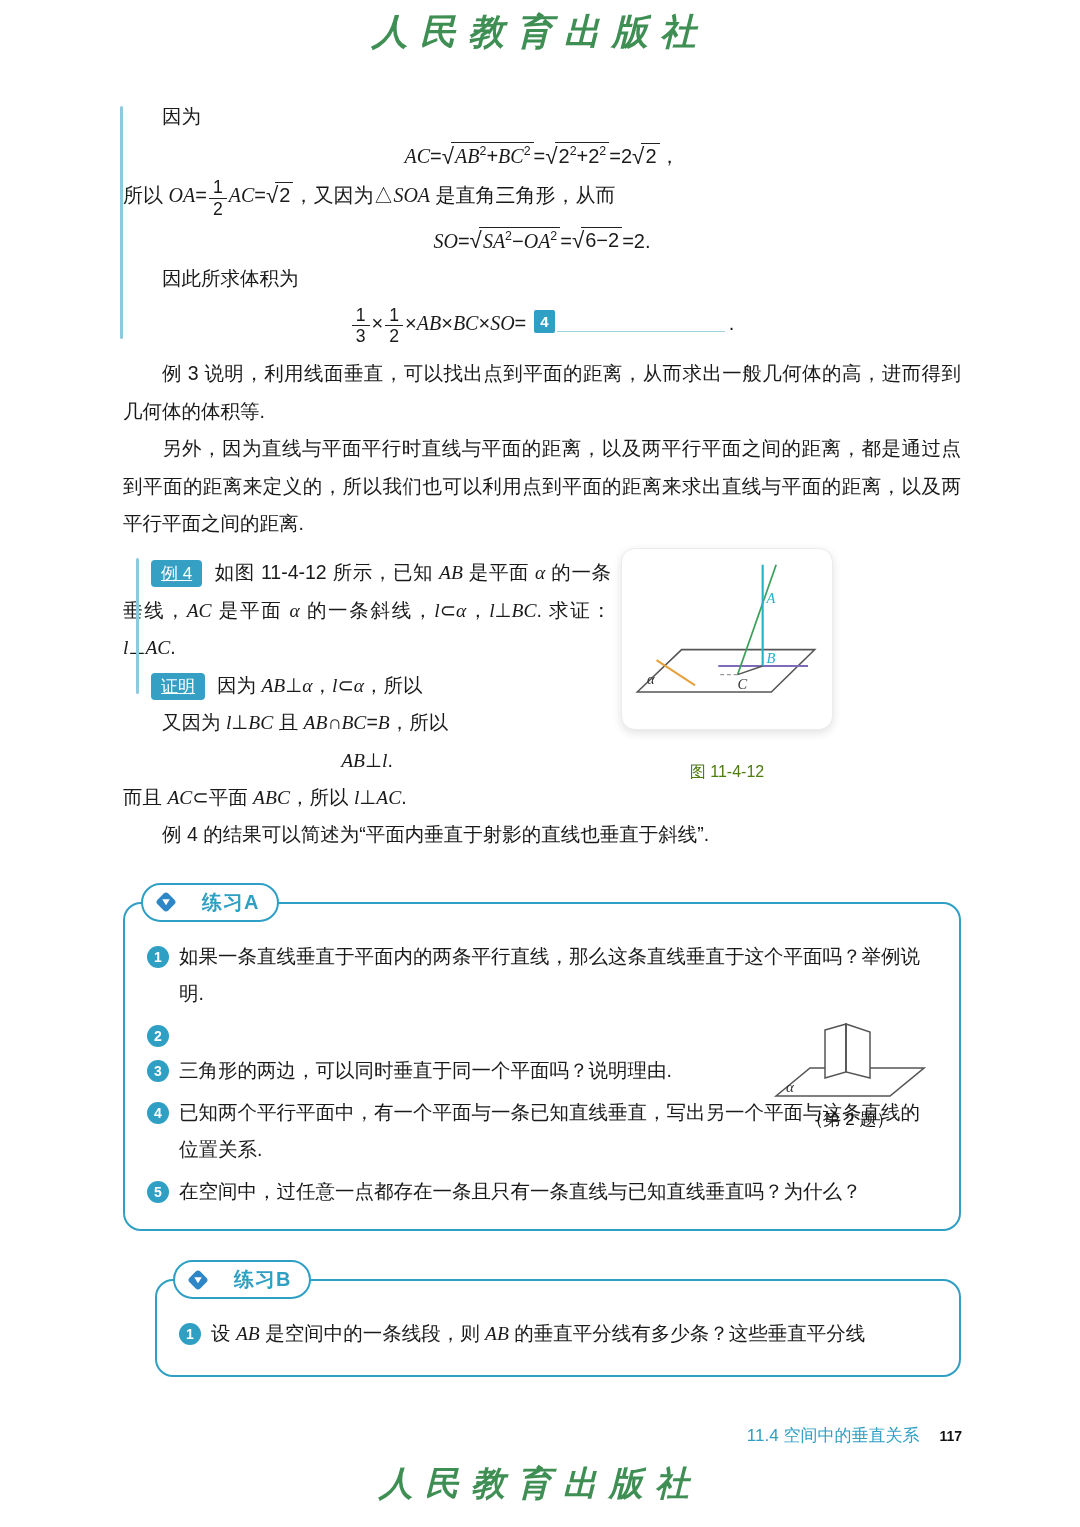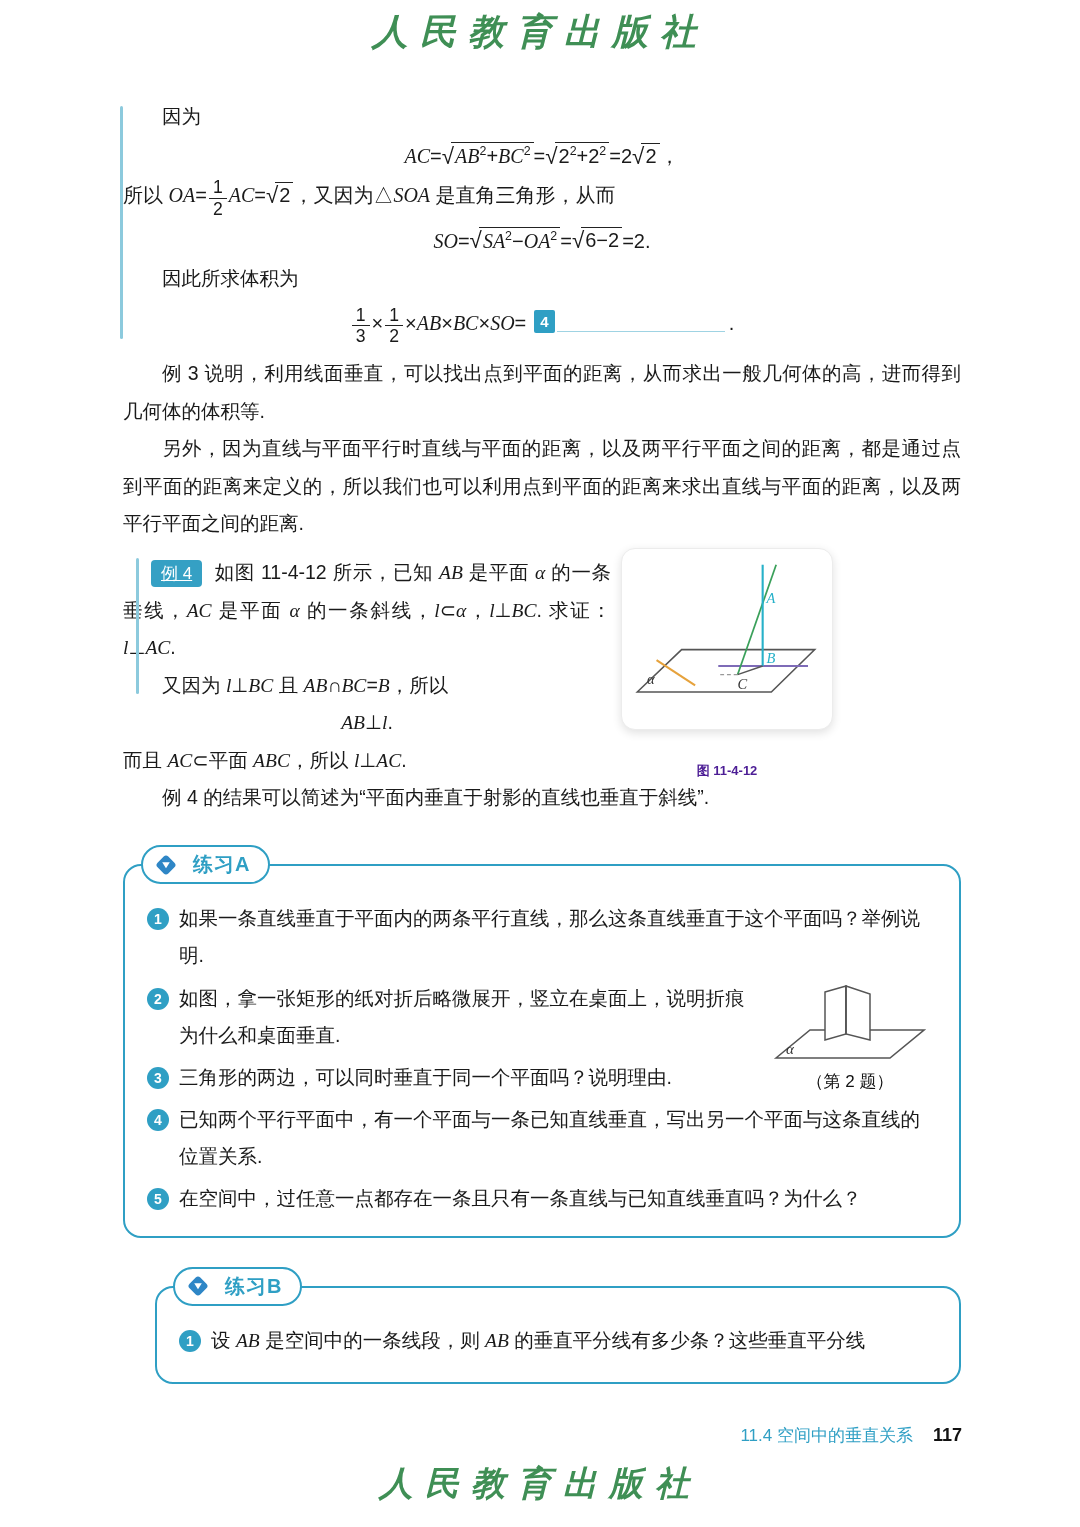--- a/index.html
+++ b/index.html
@@ -33,39 +33,39 @@
   .blankline{display:inline-block;width:168px;border-bottom:1.6px solid #9fd3e3;vertical-align:-3px;margin-right:4px;}
   
   .badge{display:inline-block;background:#35a0c4;color:#fff;font-size:17px;line-height:1;
          padding:5px 10px;border-radius:4px;margin:0 12px 0 28px;text-indent:0;text-decoration:underline;}
   
   .example{position:relative;margin-top:12px;}
   .exline{position:absolute;left:13px;top:4px;width:3px;height:136px;background:#8ccadd;border-radius:2px;}
   .figure-wrap{position:absolute;top:-6px;right:128px;width:212px;}
   .figure-box{background:#fff;border:1px solid #ececec;border-radius:14px;
               box-shadow:0 3px 10px rgba(0,0,0,0.12);padding:8px 4px 4px 4px;}
-  .figure-caption{color:#4c1d95;font-weight:bold;font-size:13px;text-align:center;margin-top:32px;}
+  .figure-caption{color:#4d7c0f;font-weight:normal;font-size:16px;text-align:center;margin-top:32px;}
   
   .practice{position:relative;border:2.5px solid #2f9fc4;border-radius:18px;
             margin-top:48px;padding:34px 22px 14px 20px;}
-  .tab{position:absolute;top:-21px;left:16px;display:flex;align-items:center;gap:14px;
+  .tab{position:absolute;top:-21px;left:16px;display:flex;align-items:center;gap:23px;
        background:#fff;border:2.5px solid #2f9fc4;border-radius:22px;padding:4px 18px 4px 10px;}
   .tab .tlabel{color:#2f9fc4;font-weight:bold;font-size:20px;letter-spacing:1px;}
   .item{display:flex;margin-bottom:5px;}
   .cnum{flex:0 0 auto;width:22px;height:22px;border-radius:50%;background:#2f9fc4;color:#fff;
         font-size:14px;line-height:22px;text-align:center;margin:8px 10px 0 2px;font-weight:bold;}
   .itext{font-size:19.5px;line-height:1.9;}
   .pr{padding-right:178px;}
   .pfig{position:absolute;right:24px;top:104px;width:170px;text-align:center;}
   .pfig .pcaption{font-size:17px;margin-top:4px;color:#111;}
   .practiceB{min-height:46px;margin-left:32px;}
   
   .footer-meta{position:absolute;right:118px;bottom:64px;font-size:17px;}
   .footer-meta .sec{color:#2f9fc4;margin-right:20px;}
-  .footer-meta .pnum{color:#111;font-weight:bold;font-size:18px;}
+  .footer-meta .pnum{color:#111;font-weight:bold;font-size:14px;}
   svg text{font-size:15px;}
 </style>
 </head>
 <body>
 
 <div class="page">
 
   <div class="logo top">人民教育出版社</div>
 
   <div class="content">
@@ -99,20 +99,21 @@
             <text x="142" y="110" fill="#27b1c9" font-family="Liberation Serif,serif" font-style="italic">B</text>
             <text x="112" y="137" fill="#333" font-family="Liberation Serif,serif" font-style="italic">C</text>
             <text x="18" y="132" fill="#333" font-family="Liberation Serif,serif" font-style="italic">α</text>
           </svg>
         </div>
         <div class="figure-caption">图 11-4-12</div>
       </div>
 
       <p class="body narrow just"><span class="badge">例 4</span><span><span class="mt">如图 11-4-12 所示，已知 </span><span class="mi">AB</span><span class="mt"> 是平面 </span><span class="mi">α</span><span class="mt"> 的一条垂线，</span><span class="mi">AC</span><span class="mt"> 是平面 </span><span class="mi">α</span><span class="mt"> 的一条斜线，</span><span class="mi">l</span><span class="mt">⊂</span><span class="mi">α</span><span class="mt">，</span><span class="mi">l</span><span class="mt">⊥</span><span class="mi">BC</span><span class="mt">. 求证：</span><span class="mi">l</span><span class="mt">⊥</span><span class="mi">AC</span><span class="mt">.</span></span></p>
 
+      <p class="body narrow"><span class="badge">证明</span><span><span class="mt">因为 </span><span class="mi">AB</span><span class="mt">⊥</span><span class="mi">α</span><span class="mt">，</span><span class="mi">l</span><span class="mt">⊂</span><span class="mi">α</span><span class="mt">，所以</span></span></p>
       <p class="body narrow indent"><span class="mt">又因为 </span><span class="mi">l</span><span class="mt">⊥</span><span class="mi">BC</span><span class="mt"> 且 </span><span class="mi">AB</span><span class="mt">∩</span><span class="mi">BC</span><span class="mt">=</span><span class="mi">B</span><span class="mt">，所以</span></p>
       <p class="body narrow center"><span class="mi">AB</span><span class="mt">⊥</span><span class="mi">l</span><span class="mt">.</span></p>
       <p class="body narrow"><span class="mt">而且 </span><span class="mi">AC</span><span class="mt">⊂平面 </span><span class="mi">ABC</span><span class="mt">，所以 </span><span class="mi">l</span><span class="mt">⊥</span><span class="mi">AC</span><span class="mt">.</span></p>
       <p class="body indent"><span class="mt">例 4 的结果可以简述为“平面内垂直于射影的直线也垂直于斜线”.</span></p>
     </section>
 
     <section class="practice">
       <div class="tab">
         <svg viewBox="0 0 24 24" width="26" height="26">
           <rect x="5" y="5" width="14" height="14" rx="3" transform="rotate(45 12 12)" fill="#2e86c6"></rect>
@@ -120,21 +121,20 @@
         </svg>
         <span class="tlabel">练习A</span>
       </div>
 
       <div class="item">
         <span class="cnum">1</span>
         <span class="itext">如果一条直线垂直于平面内的两条平行直线，那么这条直线垂直于这个平面吗？举例说明.</span>
       </div>
       <div class="item pr">
         <span class="cnum">2</span>
-        <span class="itext">如图，拿一张矩形的纸对折后略微展开，竖立在桌面上，说明折痕为什么和桌面垂直.</span>
       </div>
       <div class="item pr">
         <span class="cnum">3</span>
         <span class="itext">三角形的两边，可以同时垂直于同一个平面吗？说明理由.</span>
       </div>
       <div class="item">
         <span class="cnum">4</span>
         <span class="itext">已知两个平行平面中，有一个平面与一条已知直线垂直，写出另一个平面与这条直线的位置关系.</span>
       </div>
       <div class="item">

